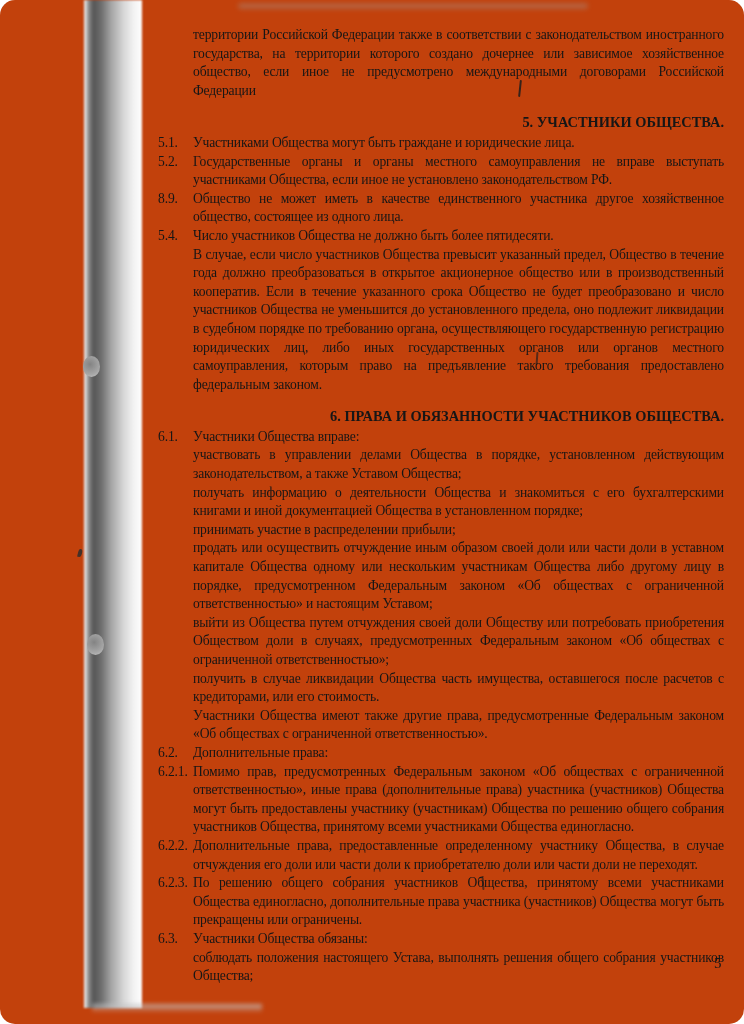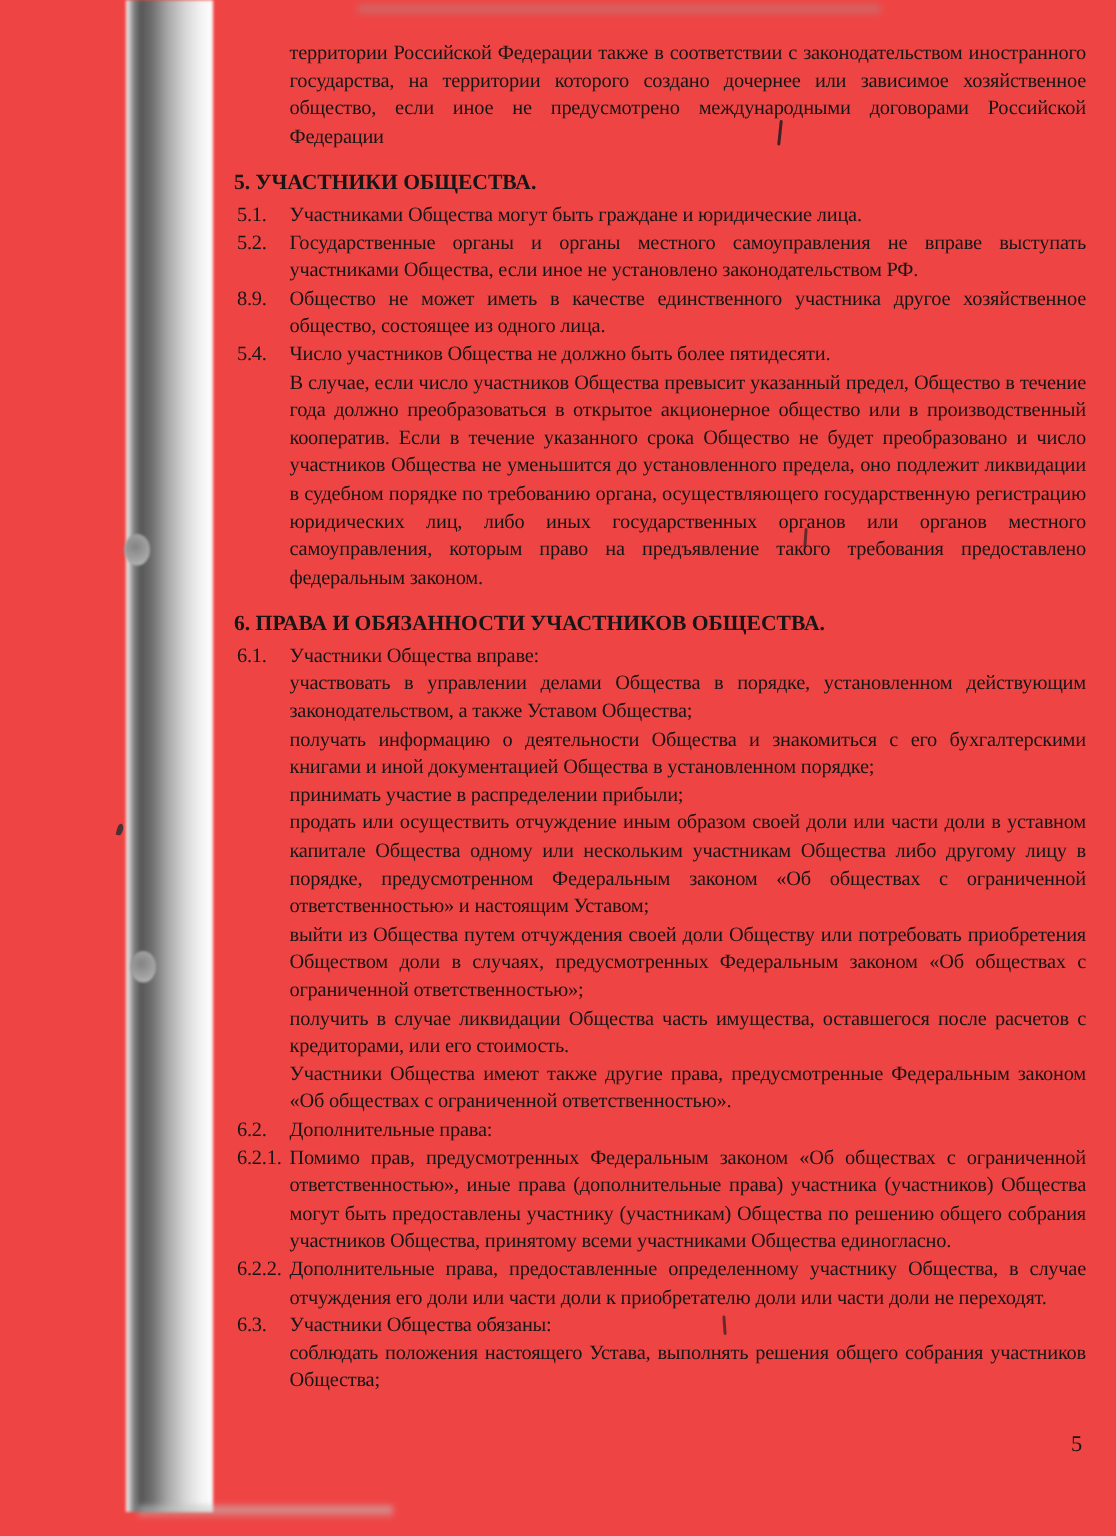--- a/index.html
+++ b/index.html
@@ -4,21 +4,22 @@
 <style>
   html, body { margin: 0; padding: 0; }
   body {
     width: 744px; height: 1024px;
     position: relative; overflow: hidden;
     background: #ffffff;
     font-family: "Liberation Serif", serif;
   }
   .page {
     position: absolute; inset: 0;
-    background: #ef4444;
+    background: #c2410c;
+    border-radius: 15px;
   }
   
   .bleed {
     position: absolute; left: 238px; top: 3px; width: 350px; height: 6px;
     background: #9f9f9f; opacity: 0.35; filter: blur(2.5px);
     border-radius: 3px;
   }
   
   .binding {
     position: absolute; left: 84px; top: 0; height: 1008px; width: 58px;
@@ -55,21 +56,21 @@
     position: absolute; left: 156px; top: 26px; width: 568px;
     color: #161616; font-size: 13.6px; line-height: 18.6px;
     letter-spacing: -0.15px; hyphens: none;
   }
   .item {
     margin: 0; padding-left: 37px;
     text-align: justify; position: relative;
   }
   .item .num { position: absolute; left: 2px; top: 0; white-space: nowrap; }
   .heading {
-    font-size: 14.4px; font-weight: bold; text-align: left;
+    font-size: 14.4px; font-weight: bold; text-align: right;
     margin: 13px 0 2px 0; letter-spacing: 0;
   }
   .pageno {
     position: absolute; left: 714px; top: 955px;
     font-size: 15px; color: #161616;
   }
 </style>
 </head>
 <body>
 
@@ -97,18 +98,19 @@
       <p class="item"><span class="num"></span><span class="txt">участвовать в управлении делами Общества в порядке, установленном действующим законодательством, а также Уставом Общества;</span></p>
       <p class="item"><span class="num"></span><span class="txt">получать информацию о деятельности Общества и знакомиться с его бухгалтерскими книгами и иной документацией Общества в установленном порядке;</span></p>
       <p class="item"><span class="num"></span><span class="txt">принимать участие в распределении прибыли;</span></p>
       <p class="item"><span class="num"></span><span class="txt">продать или осуществить отчуждение иным образом своей доли или части доли в уставном капитале Общества одному или нескольким участникам Общества либо другому лицу в порядке, предусмотренном Федеральным законом «Об обществах с ограниченной ответственностью» и настоящим Уставом;</span></p>
       <p class="item"><span class="num"></span><span class="txt">выйти из Общества путем отчуждения своей доли Обществу или потребовать приобретения Обществом доли в случаях, предусмотренных Федеральным законом «Об обществах с ограниченной ответственностью»;</span></p>
       <p class="item"><span class="num"></span><span class="txt">получить в случае ликвидации Общества часть имущества, оставшегося после расчетов с кредиторами, или его стоимость.</span></p>
       <p class="item"><span class="num"></span><span class="txt">Участники Общества имеют также другие права, предусмотренные Федеральным законом «Об обществах с ограниченной ответственностью».</span></p>
       <p class="item"><span class="num">6.2.</span><span class="txt">Дополнительные права:</span></p>
       <p class="item"><span class="num">6.2.1.</span><span class="txt">Помимо прав, предусмотренных Федеральным законом «Об обществах с ограниченной ответственностью», иные права (дополнительные права) участника (участников) Общества могут быть предоставлены участнику (участникам) Общества по решению общего собрания участников Общества, принятому всеми участниками Общества единогласно.</span></p>
       <p class="item"><span class="num">6.2.2.</span><span class="txt">Дополнительные права, предоставленные определенному участнику Общества, в случае отчуждения его доли или части доли к приобретателю доли или части доли не переходят.</span></p>
+      <p class="item"><span class="num">6.2.3.</span><span class="txt">По решению общего собрания участников Общества, принятому всеми участниками Общества единогласно, дополнительные права участника (участников) Общества могут быть прекращены или ограничены.</span></p>
       <p class="item"><span class="num">6.3.</span><span class="txt">Участники Общества обязаны:</span></p>
       <p class="item"><span class="num"></span><span class="txt">соблюдать положения настоящего Устава, выполнять решения общего собрания участников Общества;</span></p>
     </div>
 
   <div class="pageno">5</div>
 </div>
 
 </body></html>

